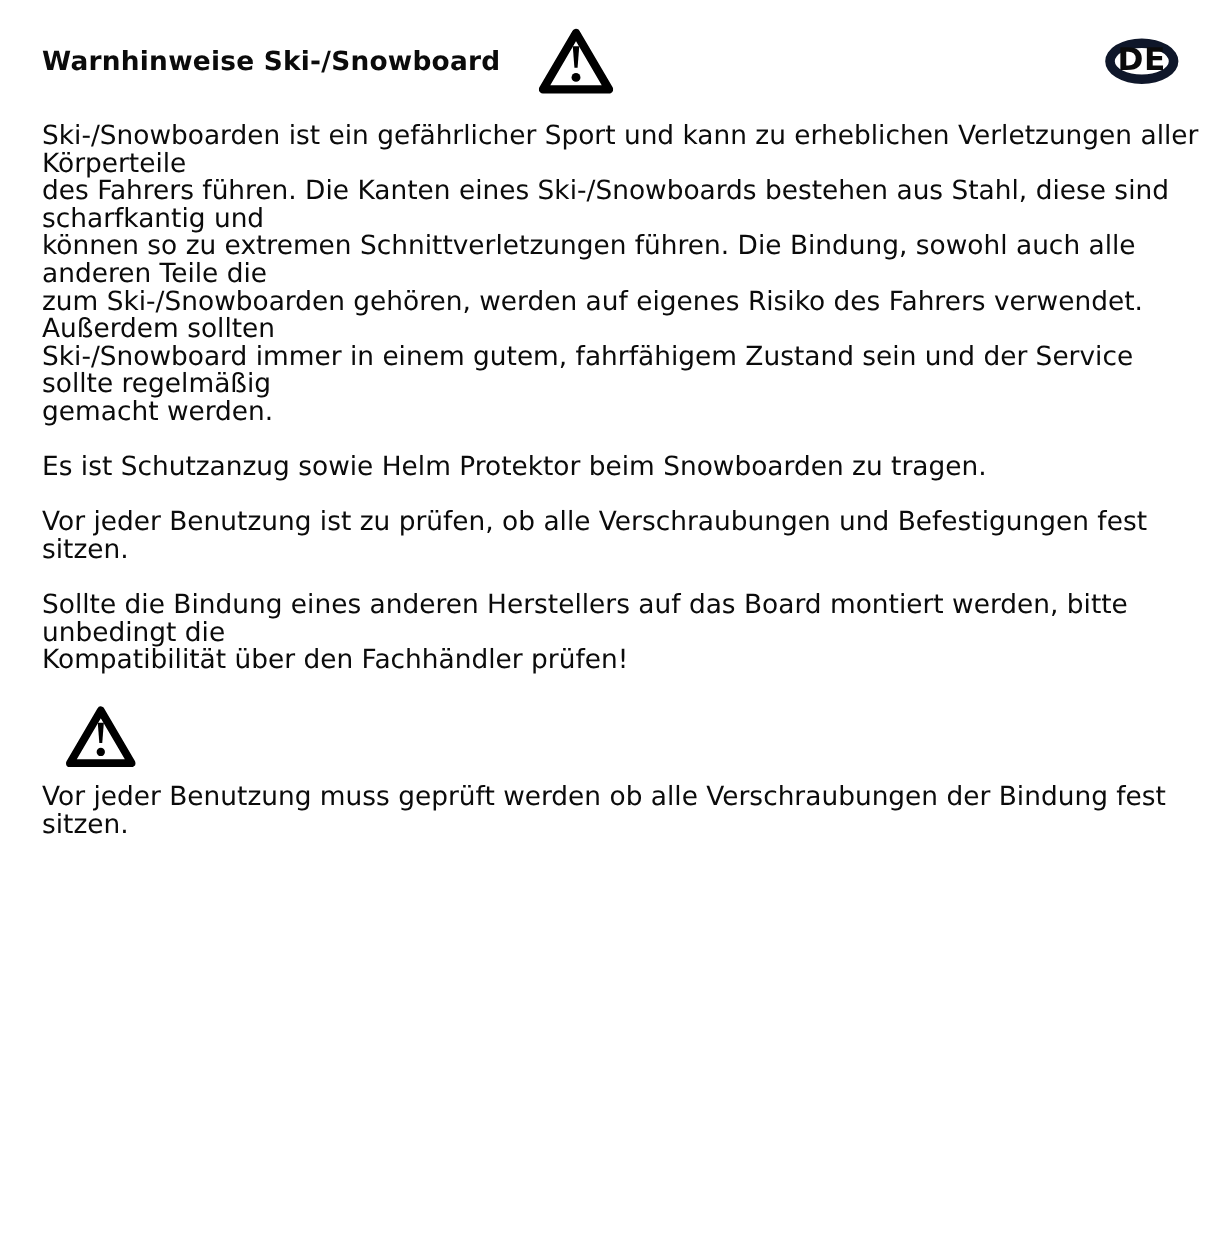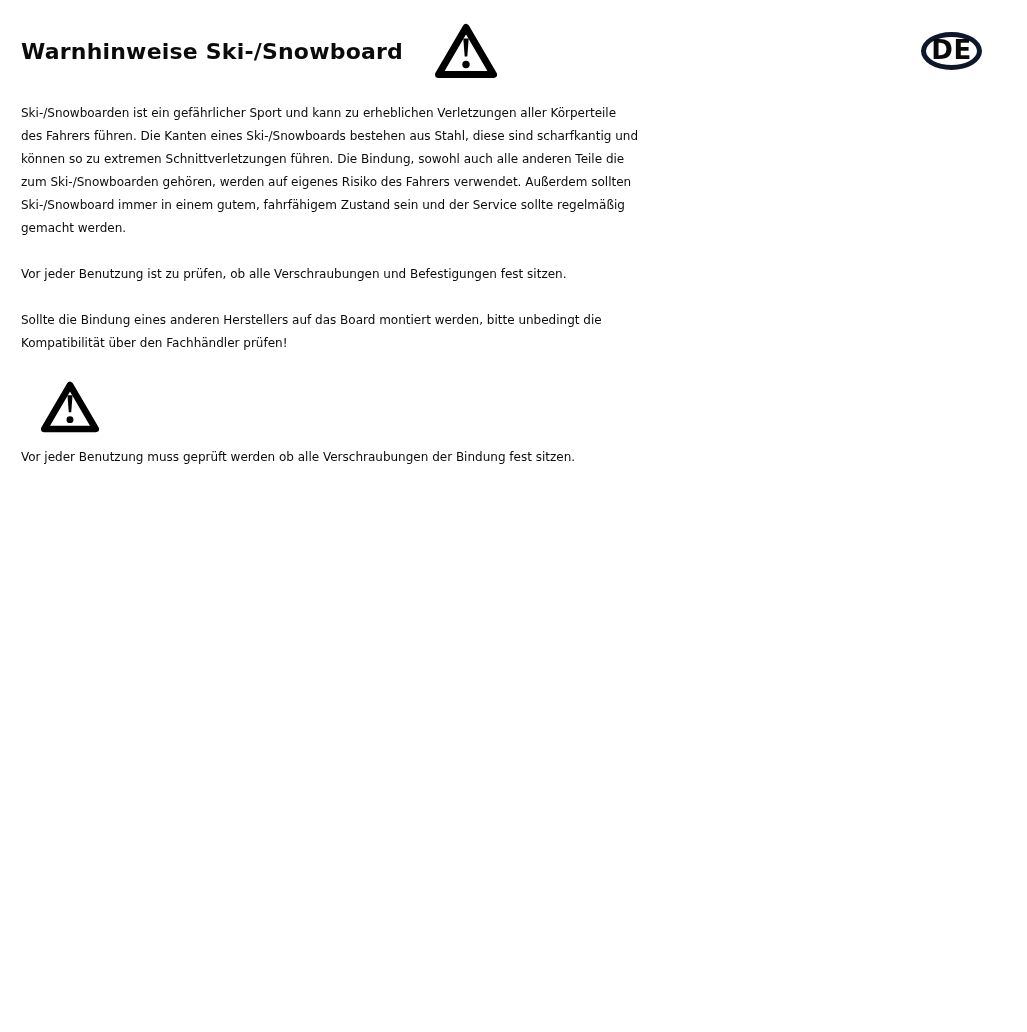--- a/index.html
+++ b/index.html
@@ -11,21 +11,21 @@
     width: 1027px;
     height: 1032px;
     font-family: "DejaVu Sans", sans-serif;
     color: #0b0b0b;
     overflow: hidden;
   }
   .page {
     box-sizing: border-box;
     width: 1027px;
     height: 1032px;
-    padding: 22px 23px 0 21px;
+    padding: 22px 23px 0 35px;
     background: #ffffff;
   }
   .header-row {
     display: flex;
     align-items: center;
     height: 58px;
   }
   .header-row-1 { margin-bottom: 22px; }
   .header-row-2 { margin-bottom: 10px; }
   h1 {
@@ -41,36 +41,36 @@
     align-items: center;
   }
   .header-row-1 .warn-icon { margin-left: 32px; }
   .header-row-2 .warn-icon { margin-left: 20px; }
   .de-badge {
     margin-left: auto;
     margin-right: 22px;
     box-sizing: border-box;
     width: 61px;
     height: 38px;
-    border: 5px solid #0f172a;
+    border: 8px solid #0f172a;
     border-radius: 50%;
     display: flex;
     align-items: center;
     justify-content: center;
   }
   .de-badge span {
     font-size: 26px;
     font-weight: bold;
     letter-spacing: 0.5px;
     line-height: 1;
     transform: translateY(-1px);
   }
   p.body-text {
     margin: 0 0 23px 0;
-    font-size: 12px;
+    font-size: 22px;
     line-height: 23px;
     white-space: pre-line;
     color: #0b0b0b;
   }
 </style>
 </head>
 <body>
 
 <div class="page">
 
@@ -87,20 +87,21 @@
       <span>DE</span>
     </span>
   </div>
 
   <p class="body-text">Ski-/Snowboarden ist ein gefährlicher Sport und kann zu erheblichen Verletzungen aller Körperteile
 des Fahrers führen. Die Kanten eines Ski-/Snowboards bestehen aus Stahl, diese sind scharfkantig und
 können so zu extremen Schnittverletzungen führen. Die Bindung, sowohl auch alle anderen Teile die
 zum Ski-/Snowboarden gehören, werden auf eigenes Risiko des Fahrers verwendet. Außerdem sollten
 Ski-/Snowboard immer in einem gutem, fahrfähigem Zustand sein und der Service sollte regelmäßig
 gemacht werden.</p>
+  <p class="body-text">Es ist Schutzanzug sowie Helm Protektor beim Snowboarden zu tragen.</p>
   <p class="body-text">Vor jeder Benutzung ist zu prüfen, ob alle Verschraubungen und Befestigungen fest sitzen.</p>
   <p class="body-text">Sollte die Bindung eines anderen Herstellers auf das Board montiert werden, bitte unbedingt die
 Kompatibilität über den Fachhändler prüfen!</p>
 
   <div class="header-row header-row-2">
     <span class="warn-icon">
       <svg width="58" height="56" viewBox="0 0 62 56" aria-hidden="true">
         <path d="M31 4.5 L58.5 51.5 L3.5 51.5 Z" fill="#ffffff" stroke="#000000" stroke-width="7" stroke-linejoin="round"></path>
         <path d="M28.3 15.5 L33.7 15.5 L32.3 33.5 L29.7 33.5 Z" fill="#000000"></path>
         <circle cx="31" cy="41.5" r="3.7" fill="#000000"></circle>

